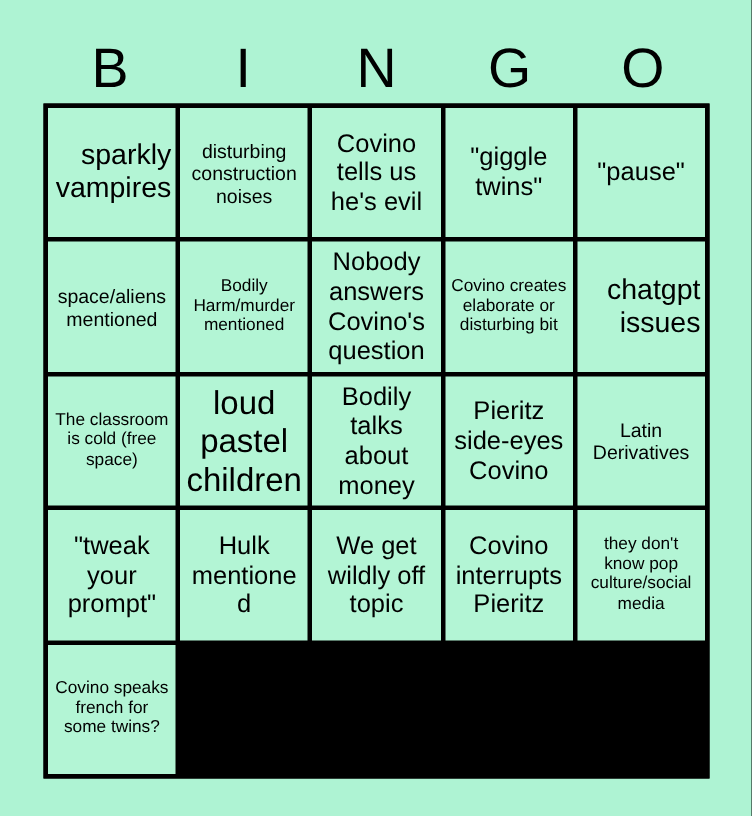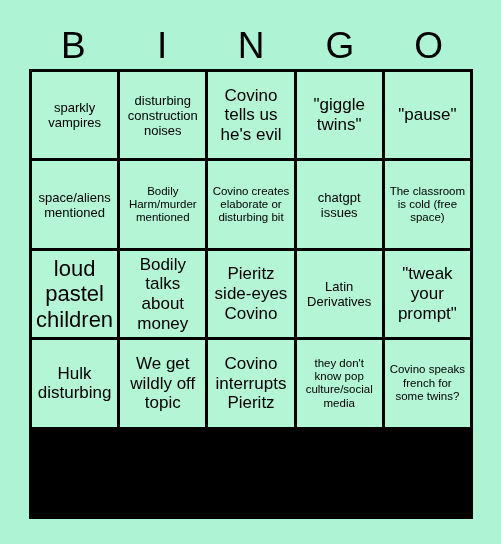--- a/index.html
+++ b/index.html
@@ -71,21 +71,21 @@
   .cell-text {
     color: #000000;
     line-height: 1.16;
     display: block;
     width: 100%;
     word-wrap: break-word;
   }
 
   
   .size-xl .cell-text { font-size: 22px; }
-  .size-lg .cell-text { font-size: 13px; }
+  .size-lg .cell-text { font-size: 19px; text-align: right; }
   .size-md .cell-text { font-size: 17px; }
   .size-sm .cell-text { font-size: 13px; text-align: center; }
   .size-xs .cell-text { font-size: 11.5px; }
 </style>
 </head>
 <body>
 
 <div id="card">
 
   <div id="header">
@@ -112,20 +112,23 @@
     <div class="cell size-md">
         <span class="cell-text">"pause"</span>
       </div>
 
     <div class="cell size-sm">
         <span class="cell-text">space/aliens mentioned</span>
       </div>
     <div class="cell size-xs">
         <span class="cell-text">Bodily Harm/murder mentioned</span>
       </div>
+    <div class="cell size-md">
+        <span class="cell-text">Nobody answers Covino's question</span>
+      </div>
     <div class="cell size-xs">
         <span class="cell-text">Covino creates elaborate or disturbing bit</span>
       </div>
 
     <div class="cell size-lg">
         <span class="cell-text">chatgpt issues</span>
       </div>
     <div class="cell size-xs">
         <span class="cell-text">The classroom is cold (free space)</span>
       </div>
@@ -139,21 +142,21 @@
     <div class="cell size-md">
         <span class="cell-text">Pieritz side-eyes Covino</span>
       </div>
     <div class="cell size-sm">
         <span class="cell-text">Latin Derivatives</span>
       </div>
     <div class="cell size-md">
         <span class="cell-text">"tweak your prompt"</span>
       </div>
     <div class="cell size-md">
-        <span class="cell-text">Hulk disturbing</span>
+        <span class="cell-text">Hulk mentioned</span>
       </div>
 
     <div class="cell size-md">
         <span class="cell-text">We get wildly off topic</span>
       </div>
     <div class="cell size-md">
         <span class="cell-text">Covino interrupts Pieritz</span>
       </div>
     <div class="cell size-xs">
         <span class="cell-text">they don't know pop culture/social media</span>

